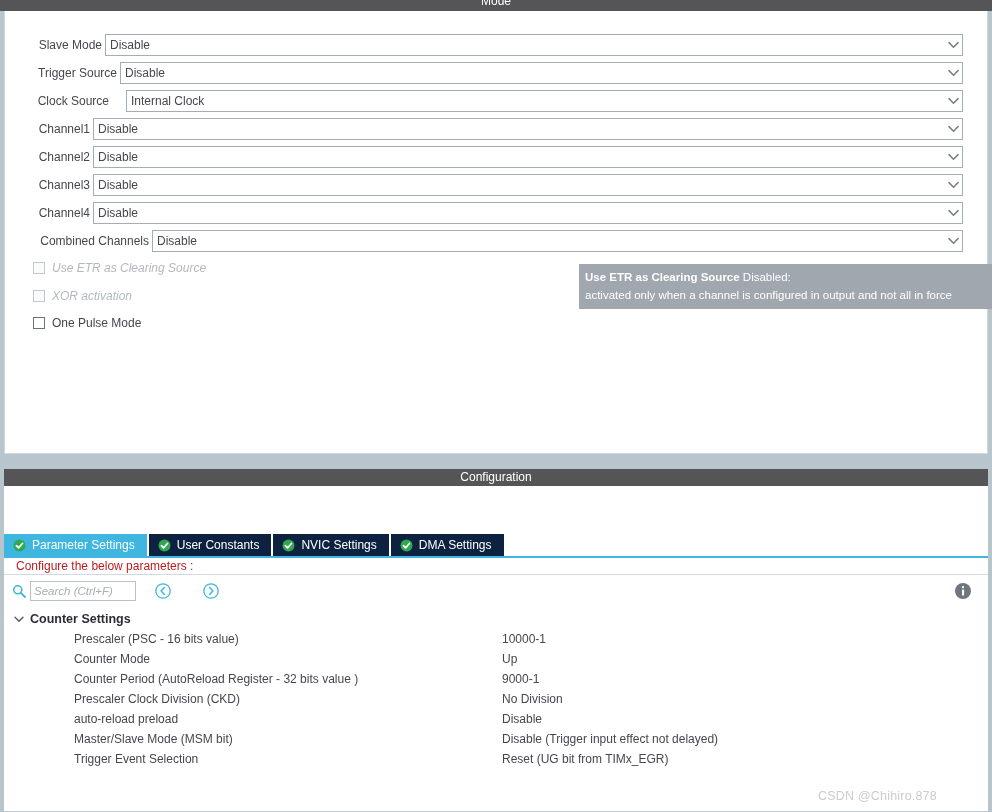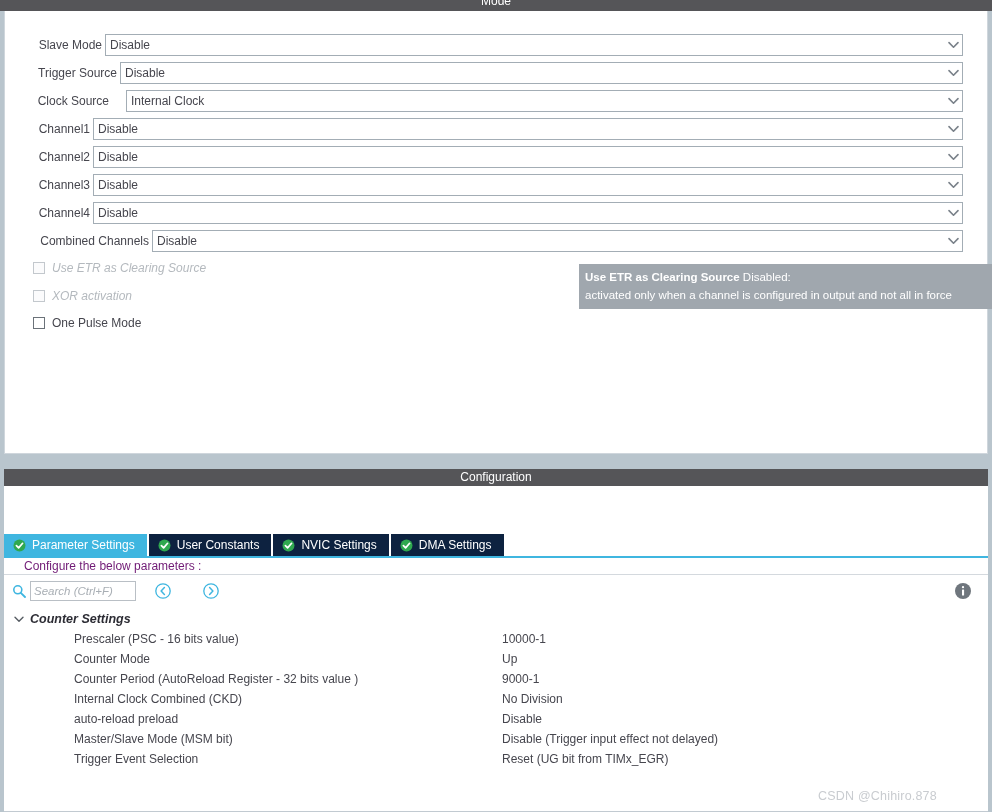--- a/index.html
+++ b/index.html
@@ -231,22 +231,22 @@
   
   #configure-strip {
     position: absolute;
     left: 4px;
     top: 89px;
     width: 984px;
     height: 17px;
     border-bottom: 1px solid #d4d9de;
     box-sizing: border-box;
     font-size: 12px;
-    color: #701a75;
-    padding-left: 20px;
+    color: #b91c1c;
+    padding-left: 12px;
     line-height: 16px;
   }
 
   
   #search-row {
     position: absolute;
     left: 4px;
     top: 110px;
     width: 984px;
     height: 28px;
@@ -290,21 +290,20 @@
     top: 140px;
     width: 984px;
     height: 180px;
   }
   .group-row {
     position: relative;
     height: 20px;
     display: flex;
     align-items: center;
     padding-left: 8px;
-    font-style: italic;
   }
   .group-chev {
     width: 14px; height: 14px;
     margin-right: 4px;
     flex: 0 0 auto;
   }
   .group-label {
     font-size: 12.5px;
     font-weight: bold;
     color: #2c2c34;
@@ -568,21 +567,21 @@
       </div>
       <div class="param-row">
         <span class="param-name">Counter Mode</span>
         <span class="param-value">Up</span>
       </div>
       <div class="param-row">
         <span class="param-name">Counter Period (AutoReload Register - 32 bits value )</span>
         <span class="param-value">9000-1</span>
       </div>
       <div class="param-row">
-        <span class="param-name">Internal Clock Combined (CKD)</span>
+        <span class="param-name">Prescaler Clock Division (CKD)</span>
         <span class="param-value">No Division</span>
       </div>
       <div class="param-row">
         <span class="param-name">auto-reload preload</span>
         <span class="param-value">Disable</span>
       </div>
       <div class="param-row">
         <span class="param-name">Master/Slave Mode (MSM bit)</span>
         <span class="param-value">Disable (Trigger input effect not delayed)</span>
       </div>

